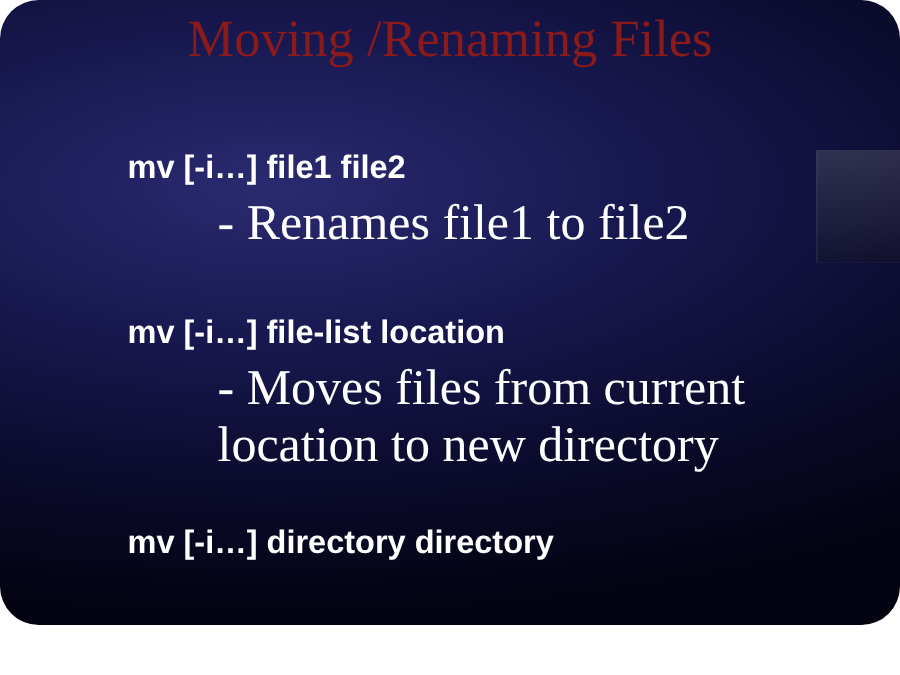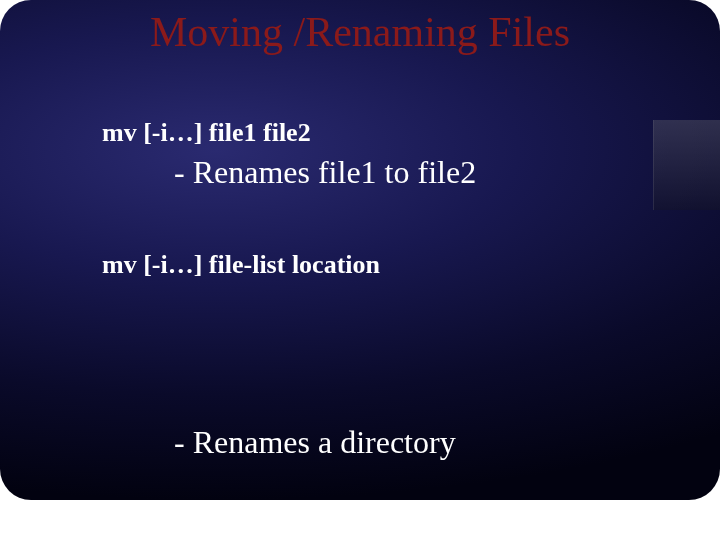--- a/index.html
+++ b/index.html
@@ -37,29 +37,29 @@
   }
   .block {
     position: absolute;
     left: 102px;
     right: 40px;
   }
   .block1 { top: 118px; }
   .block2 { top: 250px; }
   .block3 { top: 418px; }
   .cmd {
-    font-family: Liberation Serif, serif;
+    font-family: Liberation Sans, sans-serif;
     font-weight: bold;
     color: #ffffff;
     font-size: 26px;
     white-space: pre;
   }
   .desc {
     font-family: "Times New Roman", Times, serif;
-    font-size: 32px;
+    font-size: 40px;
     color: #ffffff;
     margin-left: 72px;
     margin-top: 6px;
     line-height: 1.15;
     max-width: 480px;
   }
   .shadow-rect {
     position: absolute;
     right: 0;
     top: 120px;
@@ -77,18 +77,19 @@
 
   <div class="shadow-rect"></div>
 
   <div class="block block1">
     <div class="cmd">mv [-i…] file1 file2</div>
     <div class="desc">- Renames file1 to file2</div>
   </div>
 
   <div class="block block2">
     <div class="cmd">mv [-i…] file-list location</div>
+    <div class="desc">- Moves files from current location to new directory</div>
   </div>
 
   <div class="block block3">
-    <div class="desc">- Renames a directory</div>
+    <div class="cmd">mv [-i…] directory directory</div>
   </div>
 </div>
 
 </body></html>

